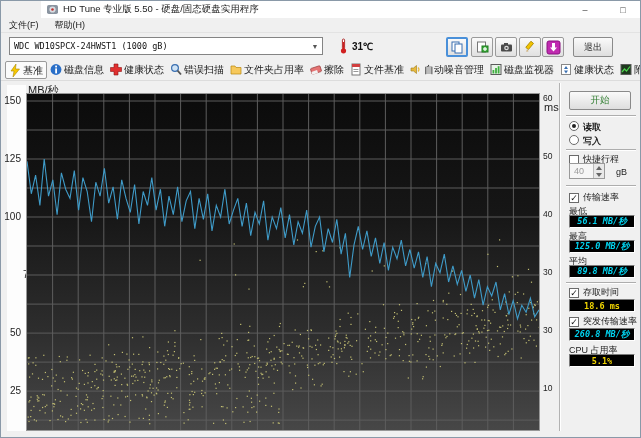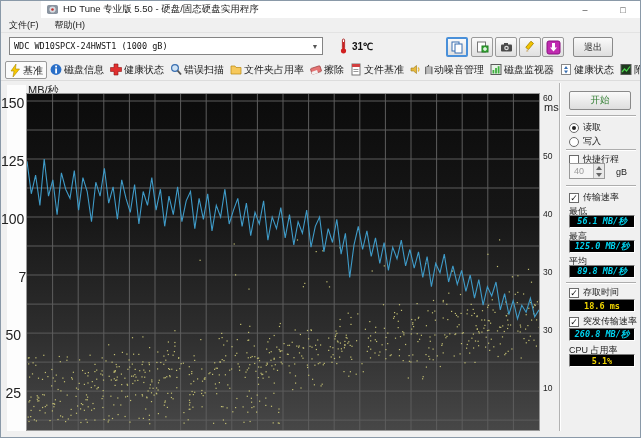--- a/index.html
+++ b/index.html
@@ -28,27 +28,27 @@
   #tabbar{position:absolute;left:0;top:58px;width:100%;height:22px;background:#f0f0f0;display:flex;align-items:center;padding-left:4px;border-bottom:1px solid #dcdcdc;}
   .tab{display:flex;align-items:flex-start;gap:2px;font-size:10px;color:#222;padding:2px 3px;height:18px;white-space:nowrap;}
   .tab.selected{background:#fbfbfb;border:1px solid #9a9a9a;border-radius:2px;}
   .tab svg{flex:0 0 auto;}
   
   #content{position:absolute;left:0;top:80px;width:641px;height:358px;background:#f0f0f0;}
   #axisbg{position:absolute;left:6px;top:4px;width:19px;height:346px;background:#fdfdfd;}
   #plotwrap{position:absolute;left:25px;top:12px;width:514px;height:338px;border:1px solid #979797;}
   #plot{display:block;}
   .axlabel{position:absolute;font-size:11px;color:#222;}
-  .ytick{position:absolute;font-size:14px;color:#222;width:20px;text-align:right;}
+  .ytick{position:absolute;font-size:10px;color:#222;width:20px;text-align:right;}
   .mstick{position:absolute;font-size:8.5px;color:#222;left:542px;}
   
   #rpanel{position:absolute;left:558px;top:2px;width:80px;height:348px;border-left:1px solid #b2b2b2;box-shadow:inset 1px 0 0 #fff;padding:0 0 0 7px;}
   #startbtn{position:absolute;left:9px;top:8px;width:62px;height:19px;background:linear-gradient(#fafafa,#dedede);border:1px solid #8a8a8a;border-radius:2px;font-size:9.5px;color:#2f7d2f;display:flex;align-items:center;justify-content:center;}
   .sep{position:absolute;left:6px;width:70px;height:2px;border-top:1px solid #adadad;border-bottom:1px solid #fff;}
-  .radio{position:absolute;left:9px;display:flex;align-items:center;gap:4px;font-size:9px;color:#222;}
+  .radio{position:absolute;left:9px;display:flex;align-items:flex-start;gap:4px;font-size:9px;color:#222;font-weight:bold;}
   .rdot{width:10px;height:10px;border-radius:50%;border:1px solid #6a6a6a;background:#fff;position:relative;}
   .rdot.on::after{content:"";position:absolute;left:2px;top:2px;width:4px;height:4px;border-radius:50%;background:#222;}
   .check{position:absolute;left:9px;display:flex;align-items:center;gap:4px;font-size:9px;color:#222;white-space:nowrap;}
   .cbox{width:10px;height:10px;border:1px solid #6a6a6a;background:#fff;font-size:9px;line-height:9px;color:#1a1a1a;text-align:center;flex:0 0 auto;}
   #spin{position:absolute;left:9px;top:80px;width:36px;height:16px;border:1px solid #9a9a9a;background:#f6f6f6;display:flex;}
   #spinval{flex:1;font-size:9px;color:#9a9a9a;display:flex;align-items:center;padding-left:4px;}
   #spinbtns{width:11px;display:flex;flex-direction:column;border-left:1px solid #bbb;}
   .spb{flex:1;display:flex;align-items:center;justify-content:center;background:#e8e8e8;}
   .spb::after{content:"";border-left:3px solid transparent;border-right:3px solid transparent;}
   .spb.up::after{border-bottom:4px solid #666;}

